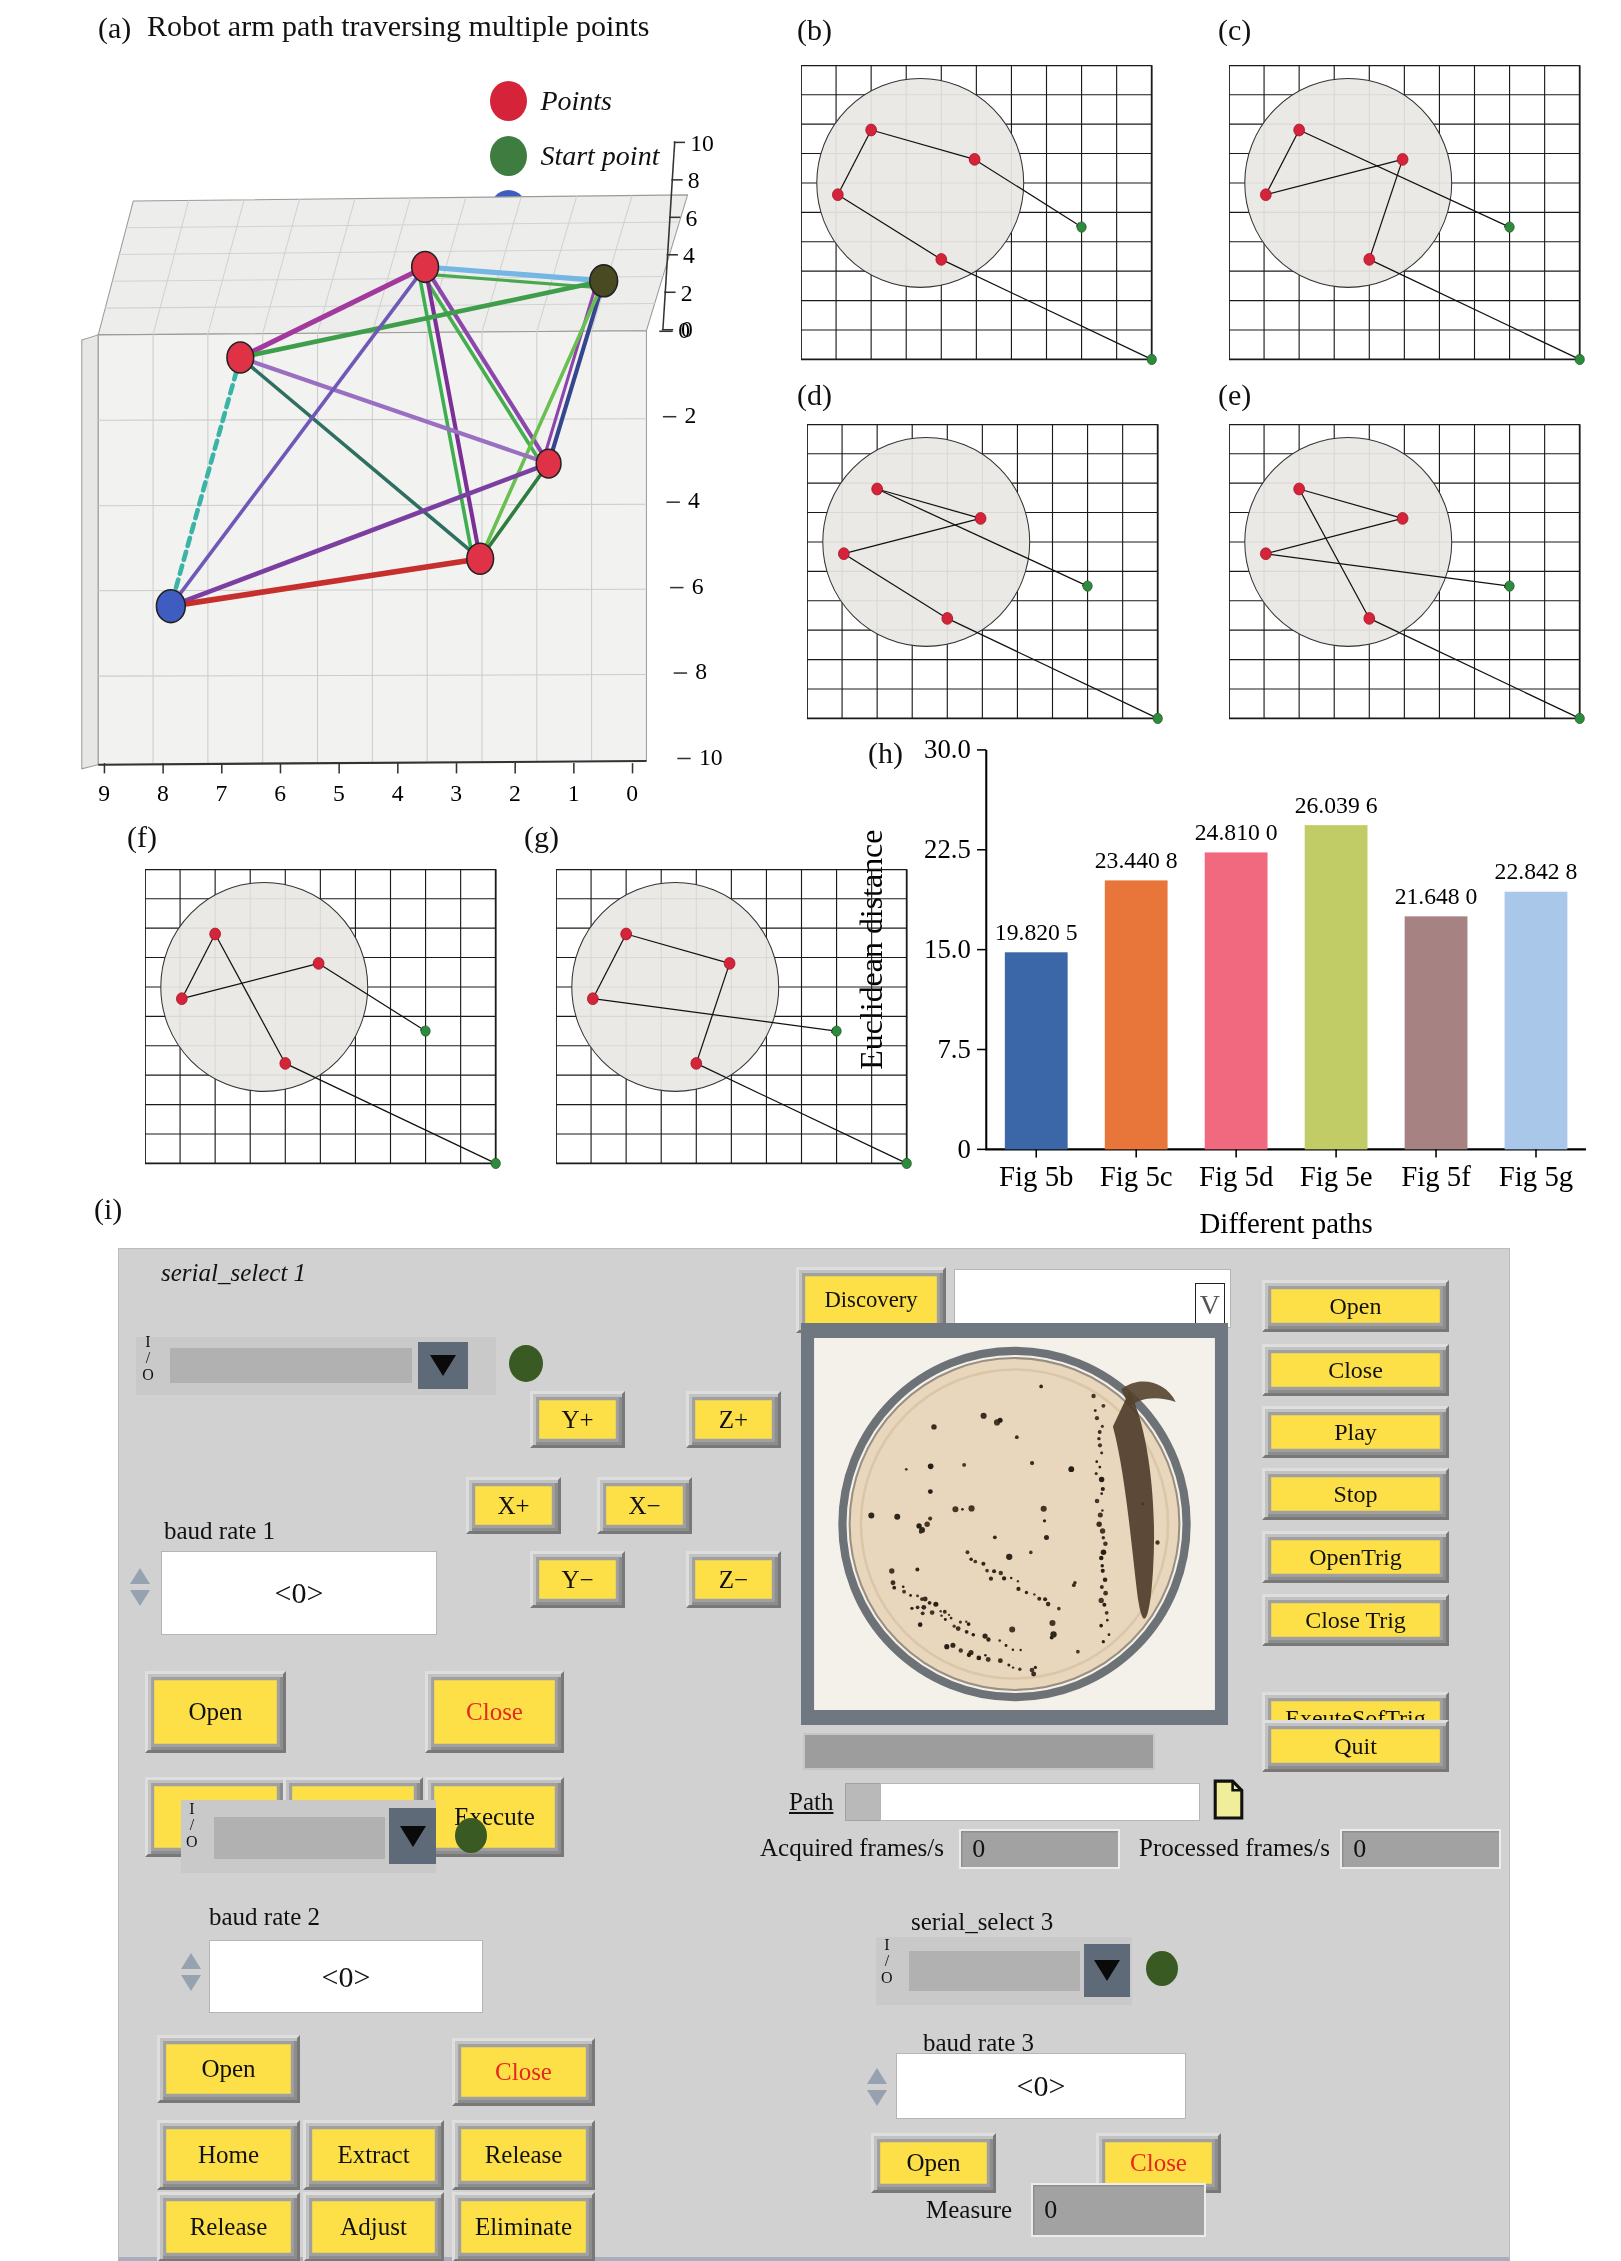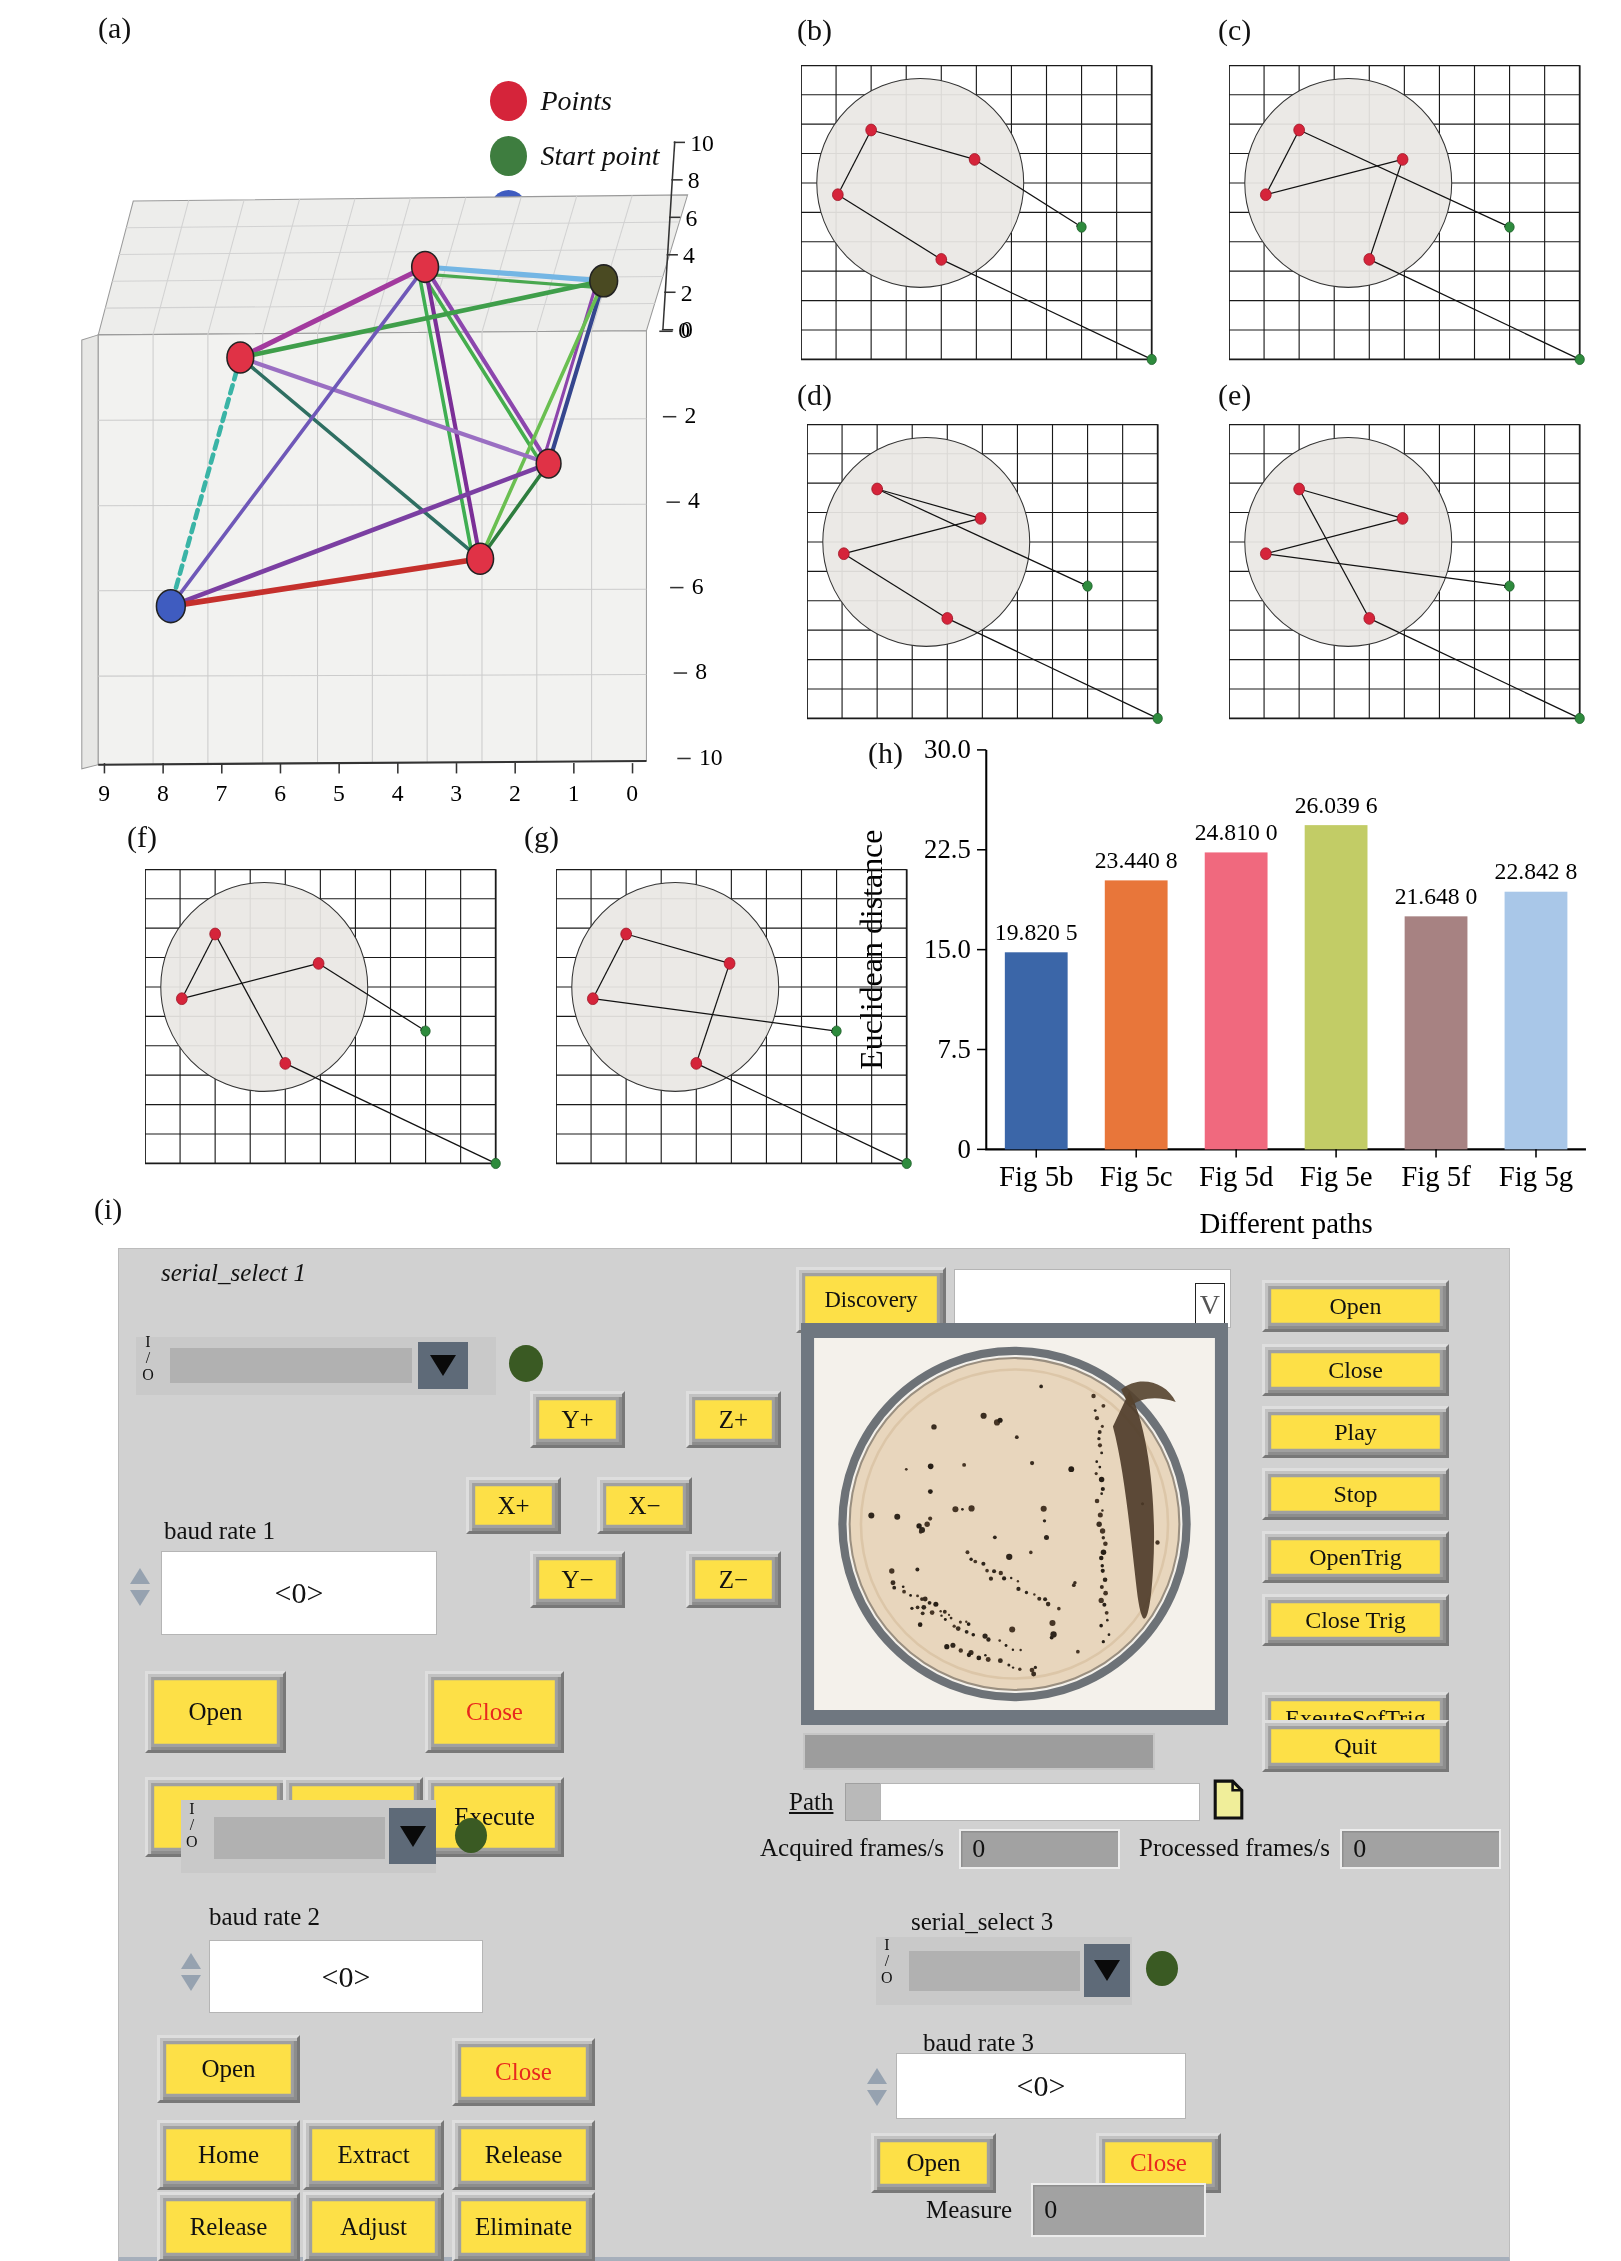--- a/index.html
+++ b/index.html
@@ -33,20 +33,21 @@
   .legend-text{font-size:28px;font-style:italic;}
   .vbox{position:absolute;border:1.5px solid #222;display:flex;align-items:center;justify-content:center;
         font-size:28px;color:#555;background:#fff;}
 </style>
 </head>
 <body>
 
 <div id="page">
 
   <div class="plabel" style="left:98px;top:11.3px;">(a)</div>
+  <div class="abs" style="left:147px;top:9.3px;width:546px;font-size:30px;">Robot arm path traversing multiple points</div>
 
   <div class="legend-row" style="left:490px;top:81px;">
     <div class="legend-dot" style="background:#d5243a;"></div>
     <div class="legend-text">Points</div>
   </div>
   <div class="legend-row" style="left:490px;top:136px;">
     <div class="legend-dot" style="background:#3e7d3f;"></div>
     <div class="legend-text">Start point</div>
   </div>
   <div class="legend-row" style="left:490px;top:190px;">

